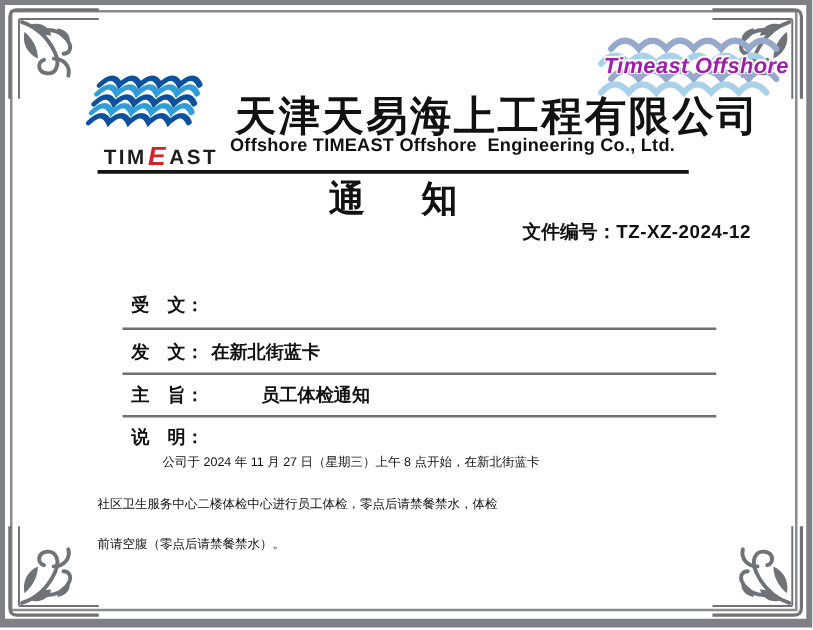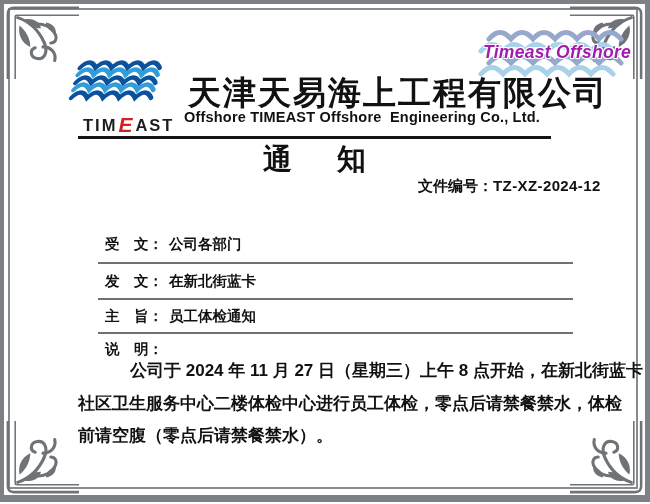--- a/index.html
+++ b/index.html
@@ -48,28 +48,28 @@
   .meta{position:absolute;left:418px;top:175px;font-size:15px;font-weight:bold;line-height:21px;}
   .meta-row{white-space:nowrap;}
   .meta-row .val{letter-spacing:0.4px;}
 
   
   .fields{position:absolute;left:78px;top:226px;width:475px;margin-left:20px;}
   .field-row{display:flex;align-items:center;font-size:14.5px;font-weight:bold;
         border-bottom:2px solid #717171;}
   .field-row.r1{height:36px;}
   .field-row.r2{height:34px;}
-  .field-row.r3{height:32px;}
+  .field-row.r3{height:32px;gap:40px;}
   .field-row.r4{height:27px;border-bottom:none;padding-top:2px;}
   .field-label{margin-left:7px;white-space:pre;}
   .field-value{margin-left:6px;white-space:nowrap;}
 
   
   .body-text{position:absolute;left:78px;top:355px;width:478px;
-        font-size:17px;font-weight:bold;line-height:32.5px;}
+        font-size:10px;font-weight:normal;line-height:32.5px;}
   .body-line{white-space:nowrap;}
   .body-line.first{padding-left:52px;}
 </style>
 </head>
 <body>
 
 <svg width="0" height="0" style="position:absolute" aria-hidden="true">
   <defs>
     <g id="corner-art" fill="none" stroke="#6f7378">
       <path d="M5 78 V11 Q5 5 11 5 H78" stroke-width="2.6"></path>
@@ -145,21 +145,20 @@
   <span>知</span>
 </div>
 
 <div class="meta">
   <div class="meta-row"><span>文件编号：</span><span class="val">TZ-XZ-2024-12</span></div>
 </div>
 
 <div class="fields">
   <div class="field-row r1">
     <span class="field-label">受　文：</span>
-    <span class="field-value">公司各部门</span>
   </div>
   <div class="field-row r2">
     <span class="field-label">发　文：</span>
     <span class="field-value">在新北街蓝卡</span>
   </div>
   <div class="field-row r3">
     <span class="field-label">主　旨：</span>
     <span class="field-value">员工体检通知</span>
   </div>
   <div class="field-row r4">

